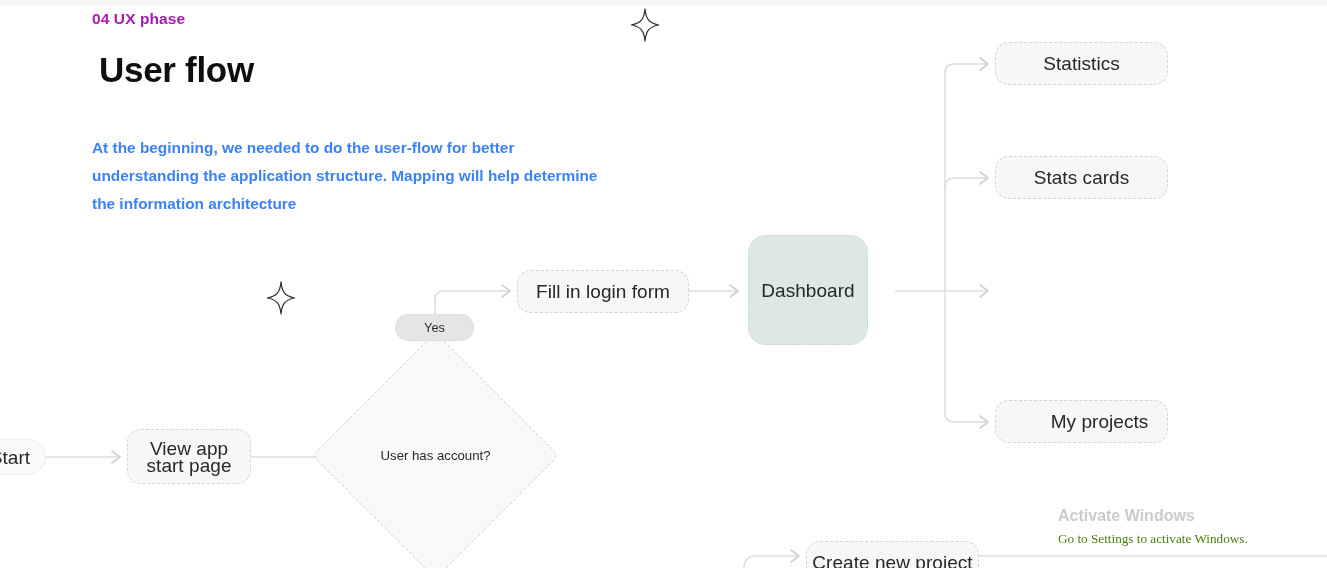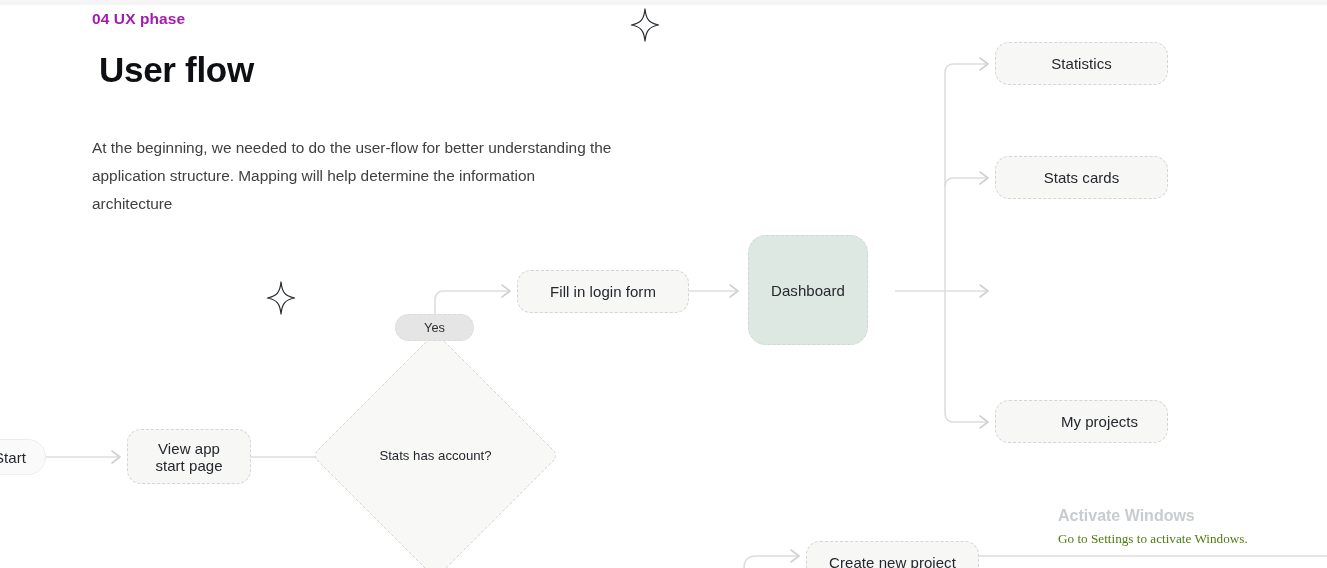--- a/index.html
+++ b/index.html
@@ -45,22 +45,22 @@
     color: #0d0f12;
     letter-spacing: -0.3px;
     margin-left: 8px;
   }
   .description {
     position: absolute;
     left: 92px; top: 134px;
     width: 520px;
     font-size: 15.4px;
     line-height: 28px;
-    color: #404040;
-    font-weight: 400;
+    color: #3b82f6;
+    font-weight: 700;
   }
 
   
   #wires {
     position: absolute;
     left: 0; top: 0;
     width: 1327px; height: 568px;
     pointer-events: none;
   }
   .wire {
@@ -76,21 +76,21 @@
     stroke-linejoin: round;
   }
 
   
   .node {
     position: absolute;
     display: flex;
     align-items: center;
     justify-content: center;
     text-align: center;
-    font-size: 15px;
+    font-size: 19px;
     color: #24282c;
     letter-spacing: 0.05px;
     line-height: 17px;
     background: #f7f7f6;
     border: 1.4px dashed #d4d6d5;
     border-radius: 14px;
     white-space: pre-line;
   }
 
   .node.pill-solid {
@@ -215,21 +215,21 @@
     <span>Start</span>
   </div>
 
   <div class="node" style="left:127px; top:429px; width:124px; height:55px;">
     <span>View app
 start page</span>
   </div>
 
   <div class="diamond-wrap" style="left:348px; top:368px; width:175px; height:175px;">
     <div class="diamond-shape"></div>
-    <div class="diamond-text">Stats has account?</div>
+    <div class="diamond-text">User has account?</div>
   </div>
 
   <div class="node label-pill" style="left:395px; top:314px; width:79px; height:27px;">
     <span>Yes</span>
   </div>
 
   <div class="node" style="left:517px; top:270px; width:172px; height:43px;">
     <span>Fill in login form</span>
   </div>
 

